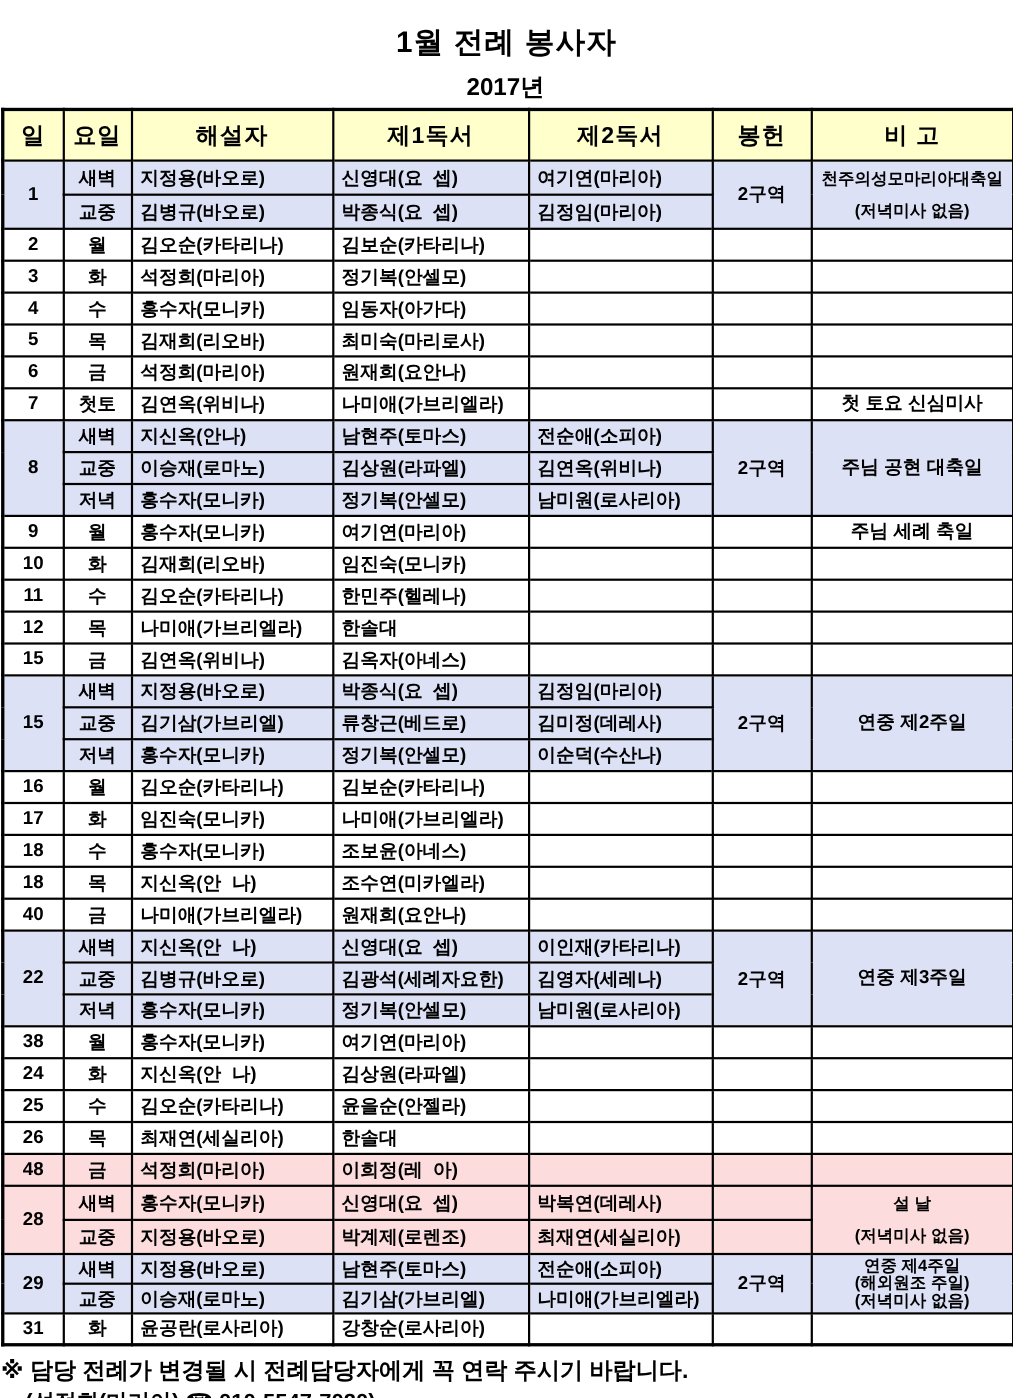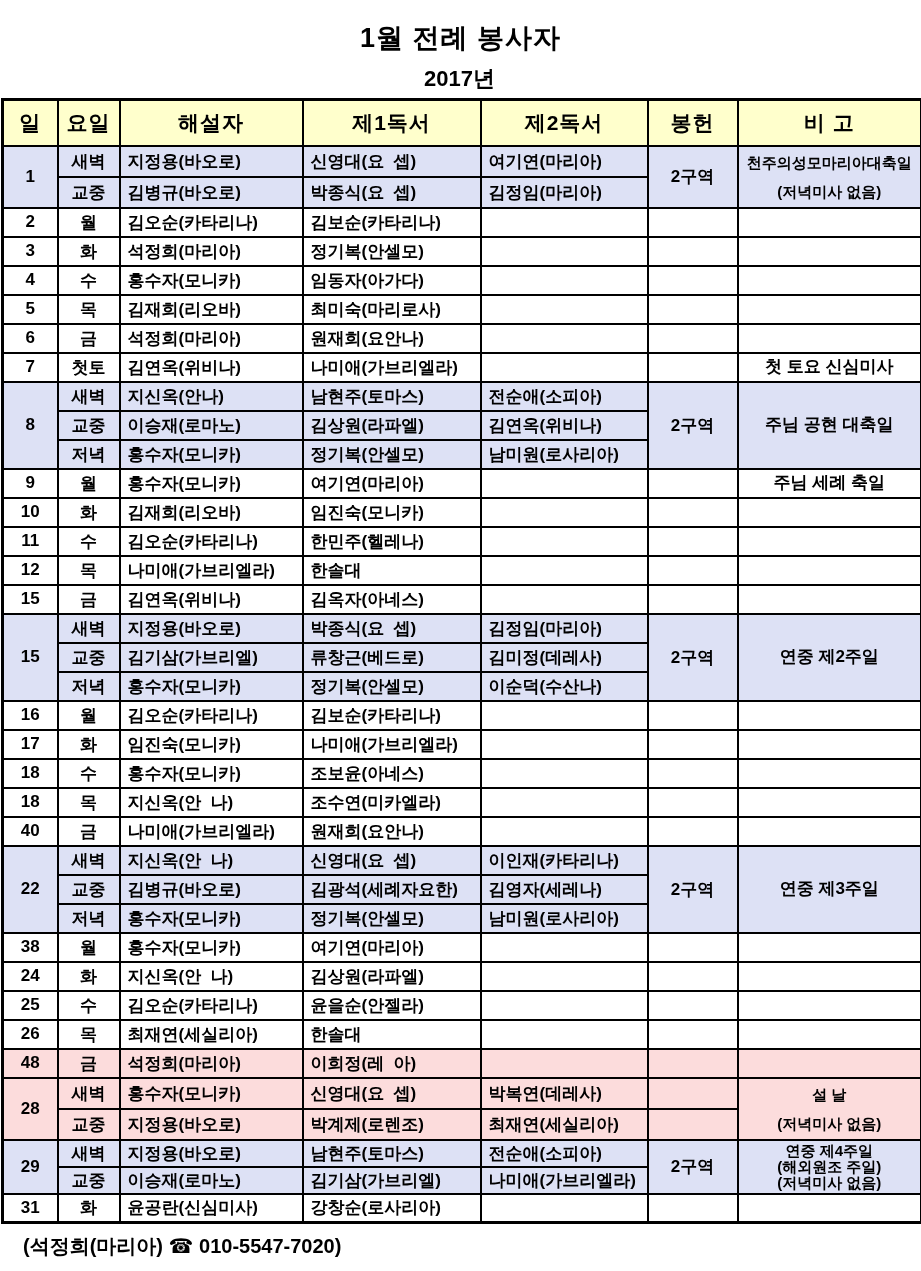--- a/index.html
+++ b/index.html
@@ -389,25 +389,26 @@
         </tr>
         <tr class="sunday h-sm">
           <td class="c-wd">교중</td>
           <td class="c-name">이승재(로마노)</td>
           <td class="c-name">김기삼(가브리엘)</td>
           <td class="c-name">나미애(가브리엘라)</td>
         </tr>
         <tr class="">
           <td class="c-day">31</td>
           <td class="c-wd">화</td>
-          <td class="c-name">윤공란(신심미사)</td>
+          <td class="c-name">윤공란(로사리아)</td>
           <td class="c-name">강창순(로사리아)</td>
           <td class="c-name"></td>
           <td class="c-off"></td>
           <td class="c-note"></td>
         </tr>
       </tbody>
   </table>
 
   <div class="footer">
+    <div class="l1">※ 담당 전례가 변경될 시 전례담당자에게 꼭 연락 주시기 바랍니다.</div>
     <div class="l2">(석정희(마리아) ☎ 010-5547-7020)</div>
   </div>
 </div>
 
 </body></html>

